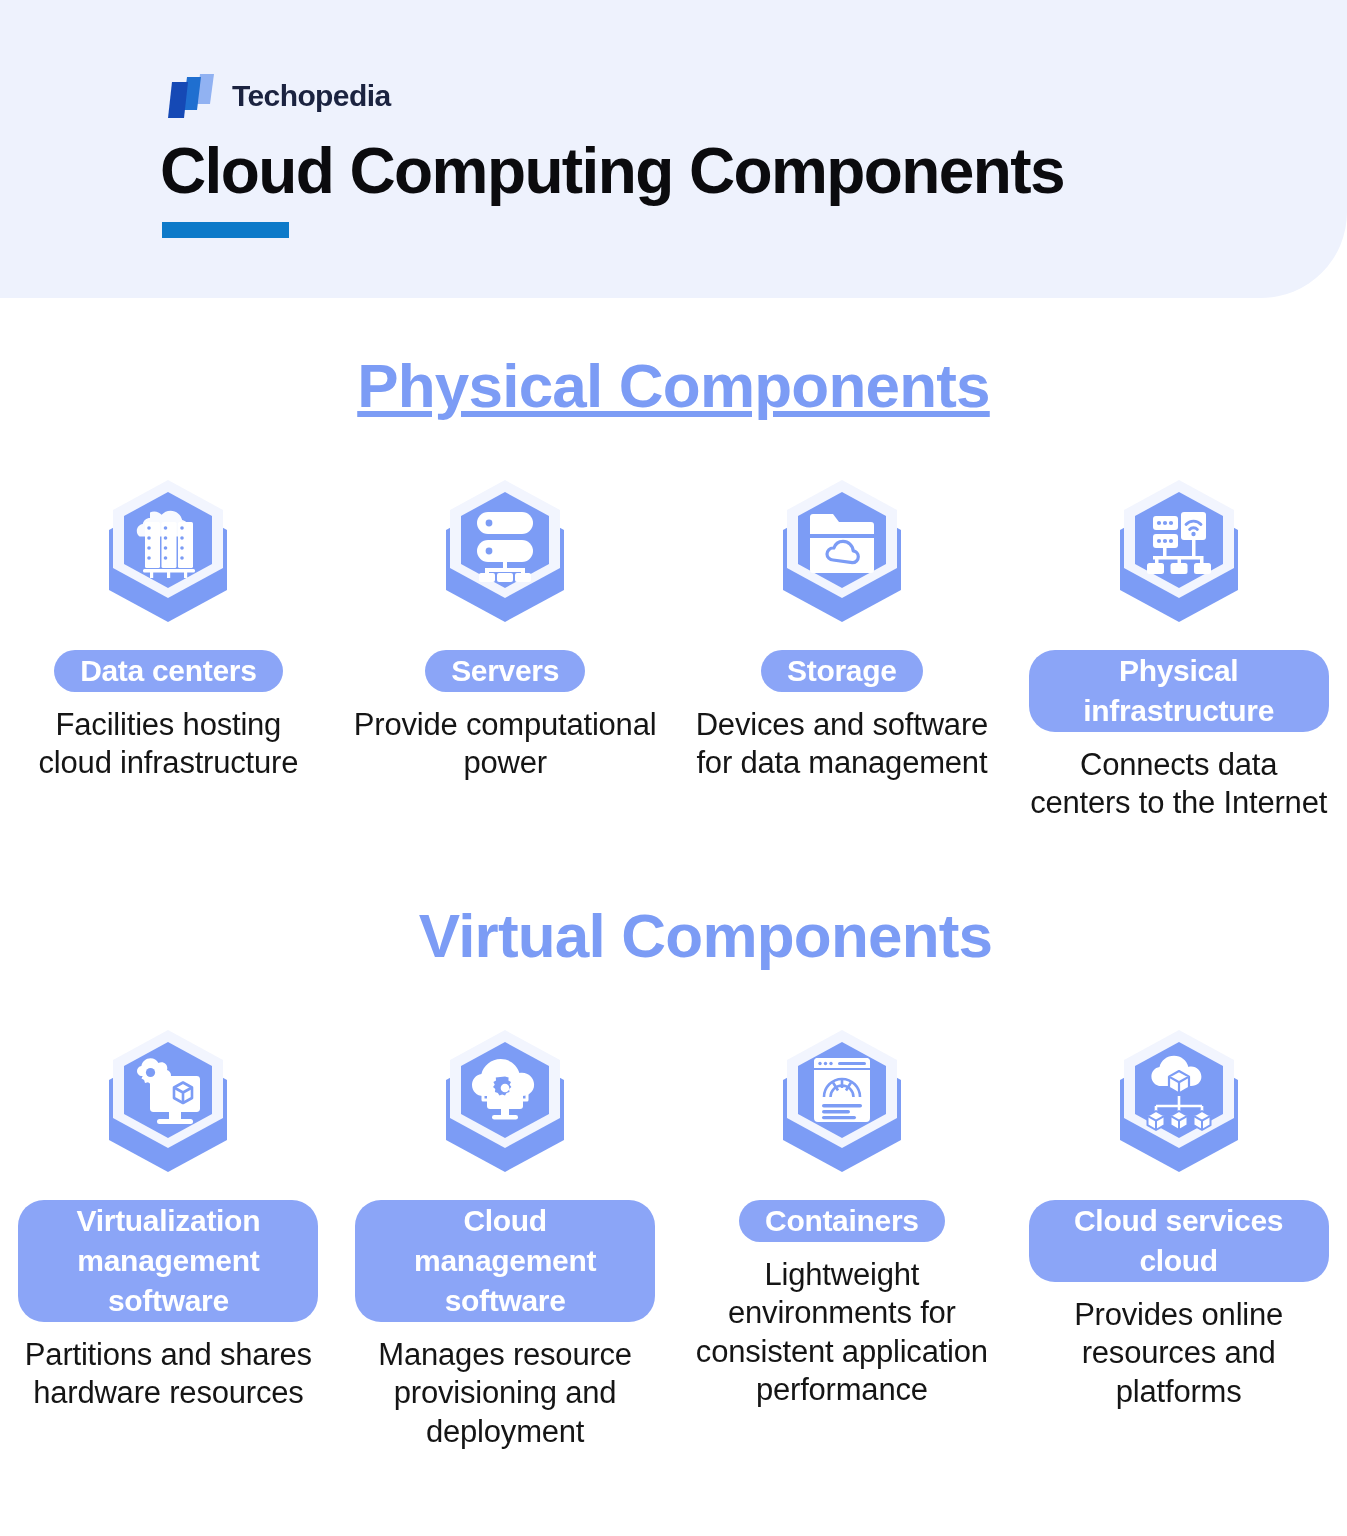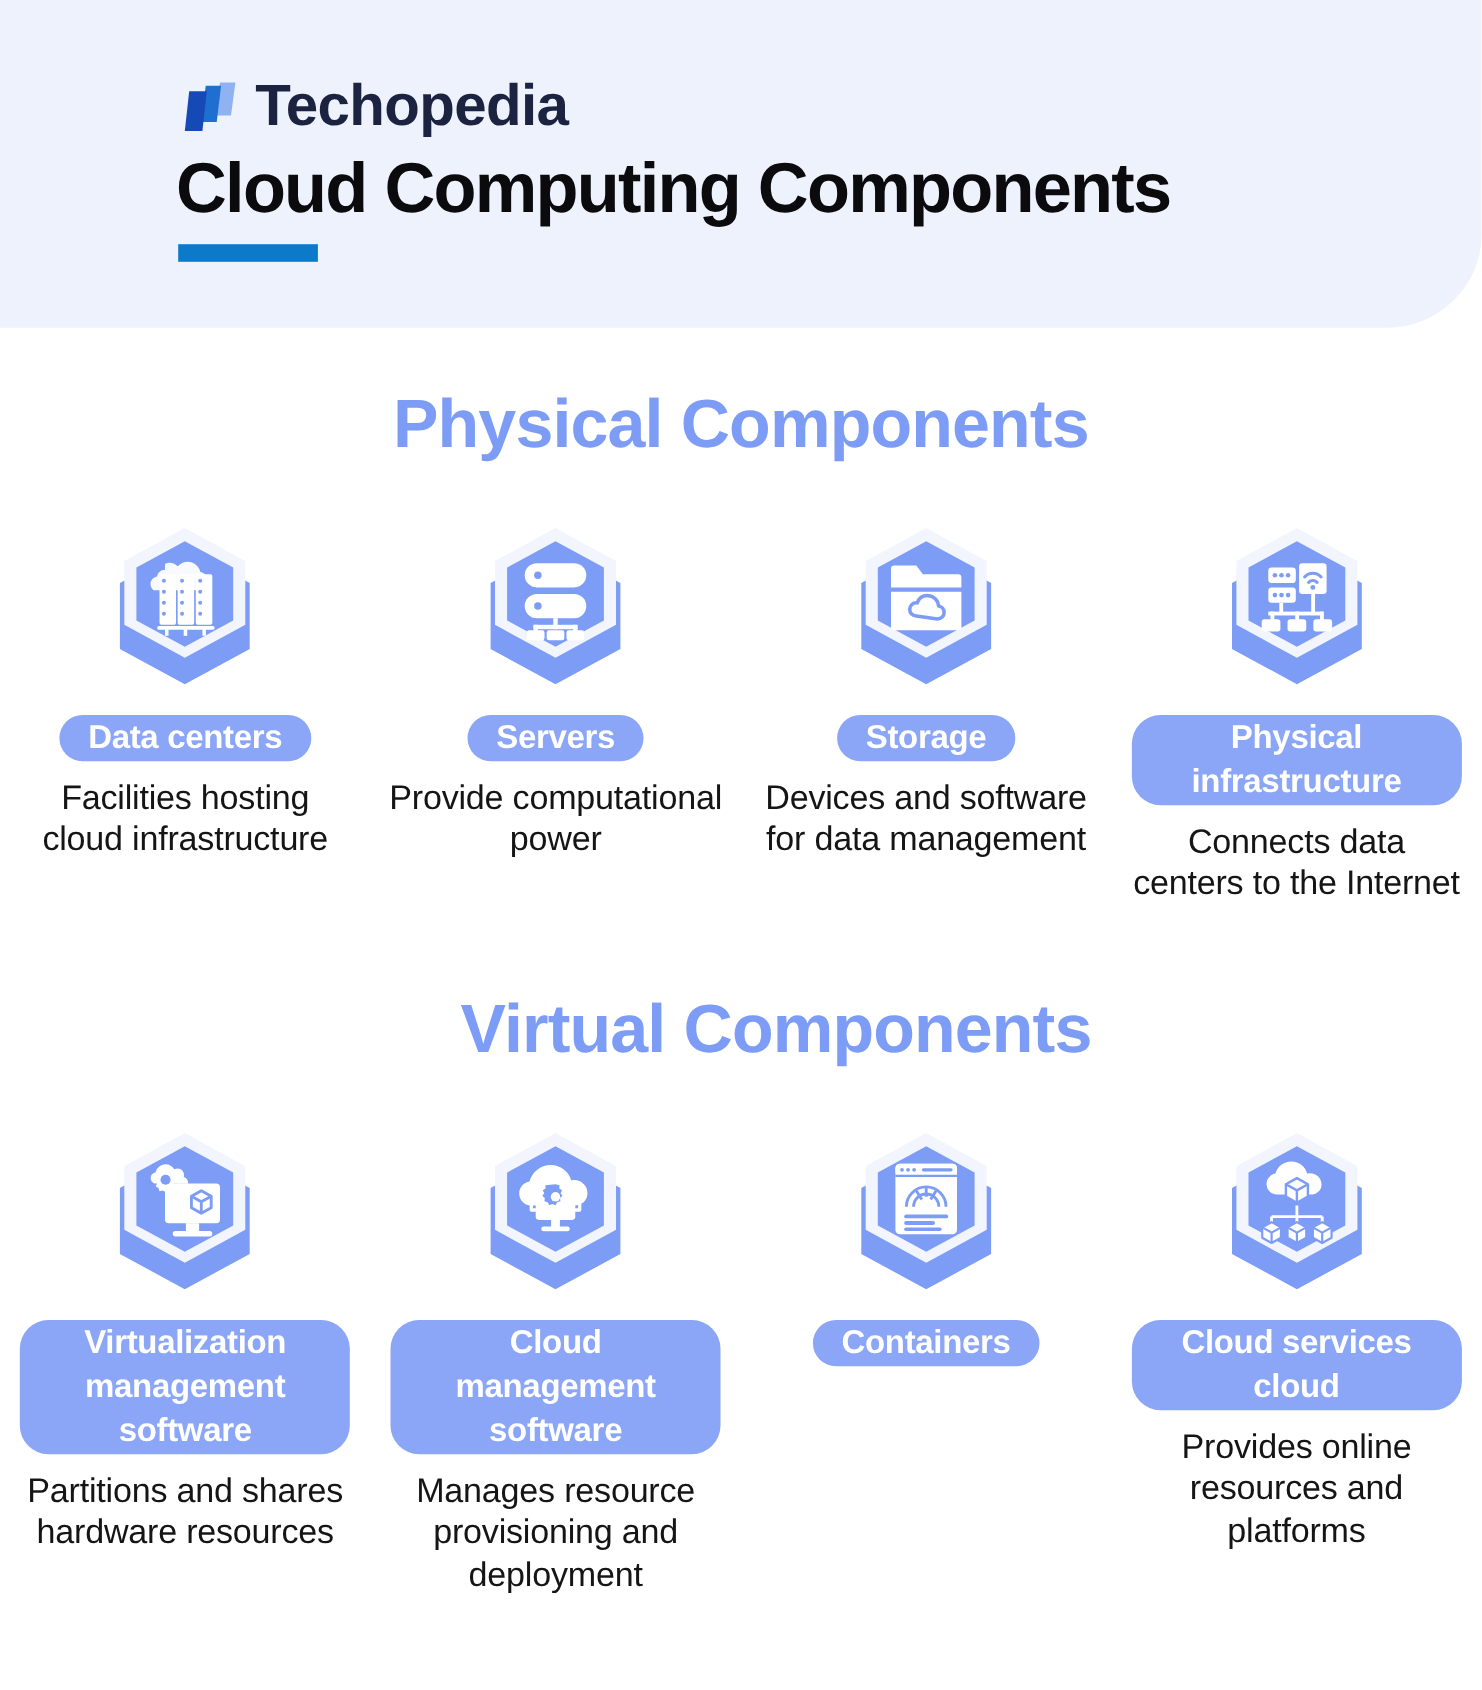--- a/index.html
+++ b/index.html
@@ -29,21 +29,21 @@
   .brand {
     position: absolute;
     top: 70px;
     left: 162px;
     display: flex;
     align-items: center;
     gap: 14px;
   }
   .brand-logo { width: 56px; height: 52px; display: block; }
   .brand-name {
-    font-size: 53px;
+    font-size: 30px;
     font-weight: bold;
     color: #1b2340;
     letter-spacing: -0.6px;
     line-height: 1;
   }
   .main-title {
     position: absolute;
     top: 138px;
     left: 160px;
     font-size: 64px;
@@ -66,21 +66,21 @@
   .section-title {
     position: absolute;
     width: 1347px;
     text-align: center;
     font-size: 62px;
     font-weight: bold;
     color: #7c9cf5;
     letter-spacing: -0.8px;
     line-height: 1;
   }
-  #sec-physical { top: 355px; }
+  #sec-physical { top: 355px; text-decoration: underline; }
   #sec-virtual  { top: 905px; margin-left: 32px; }
 
   .row {
     position: absolute;
     left: 0;
     width: 1347px;
     display: flex;
   }
   #row-physical { top: 468px; }
   #row-virtual  { top: 1018px; }
@@ -349,20 +349,21 @@
             <path d="M73 64.5l5 8M82 61v9M91 64.5l-5 8"></path>
           </g>
           <g fill="#7c9cf5">
             <rect x="62" y="86" width="40" height="3.6" rx="1.8"></rect>
             <rect x="62" y="92" width="28" height="3.6" rx="1.8"></rect>
             <rect x="62" y="98" width="34" height="3.2" rx="1.6"></rect>
           </g>
         </svg>
       </div>
       <div class="pill one-line">Containers</div>
+      <div class="desc">Lightweight environments for consistent application performance</div>
     </div>
 
     <div class="card">
       <div class="hex-wrap">
         <svg viewBox="0 0 164 164" xmlns="http://www.w3.org/2000/svg">
           <path d="M82 30 L141 62 L141 122 L82 154 L23 122 L23 62 Z" fill="#7c9cf5"></path>
           <path d="M82 12 L137 42 L137 100 L82 130 L27 100 L27 42 Z" fill="#f2f5fe"></path>
           <path d="M82 24 L126 48 L126 96 L82 120 L38 96 L38 48 Z" fill="#7c9cf5"></path>
           <path d="M64 68c-5.3 0-9.6-4.3-9.6-9.6 0-4.8 3.5-8.8 8.1-9.5C64 42.6 69.9 37.8 77 37.8c7 0 12.9 4.8 14.4 11.2.9-.3 1.8-.4 2.8-.4 5.6 0 10.2 4.6 10.2 10.2S99.8 68 94.2 68z" fill="#ffffff"></path>
           <g fill="none" stroke="#ffffff" stroke-width="2.6" stroke-linejoin="round">

